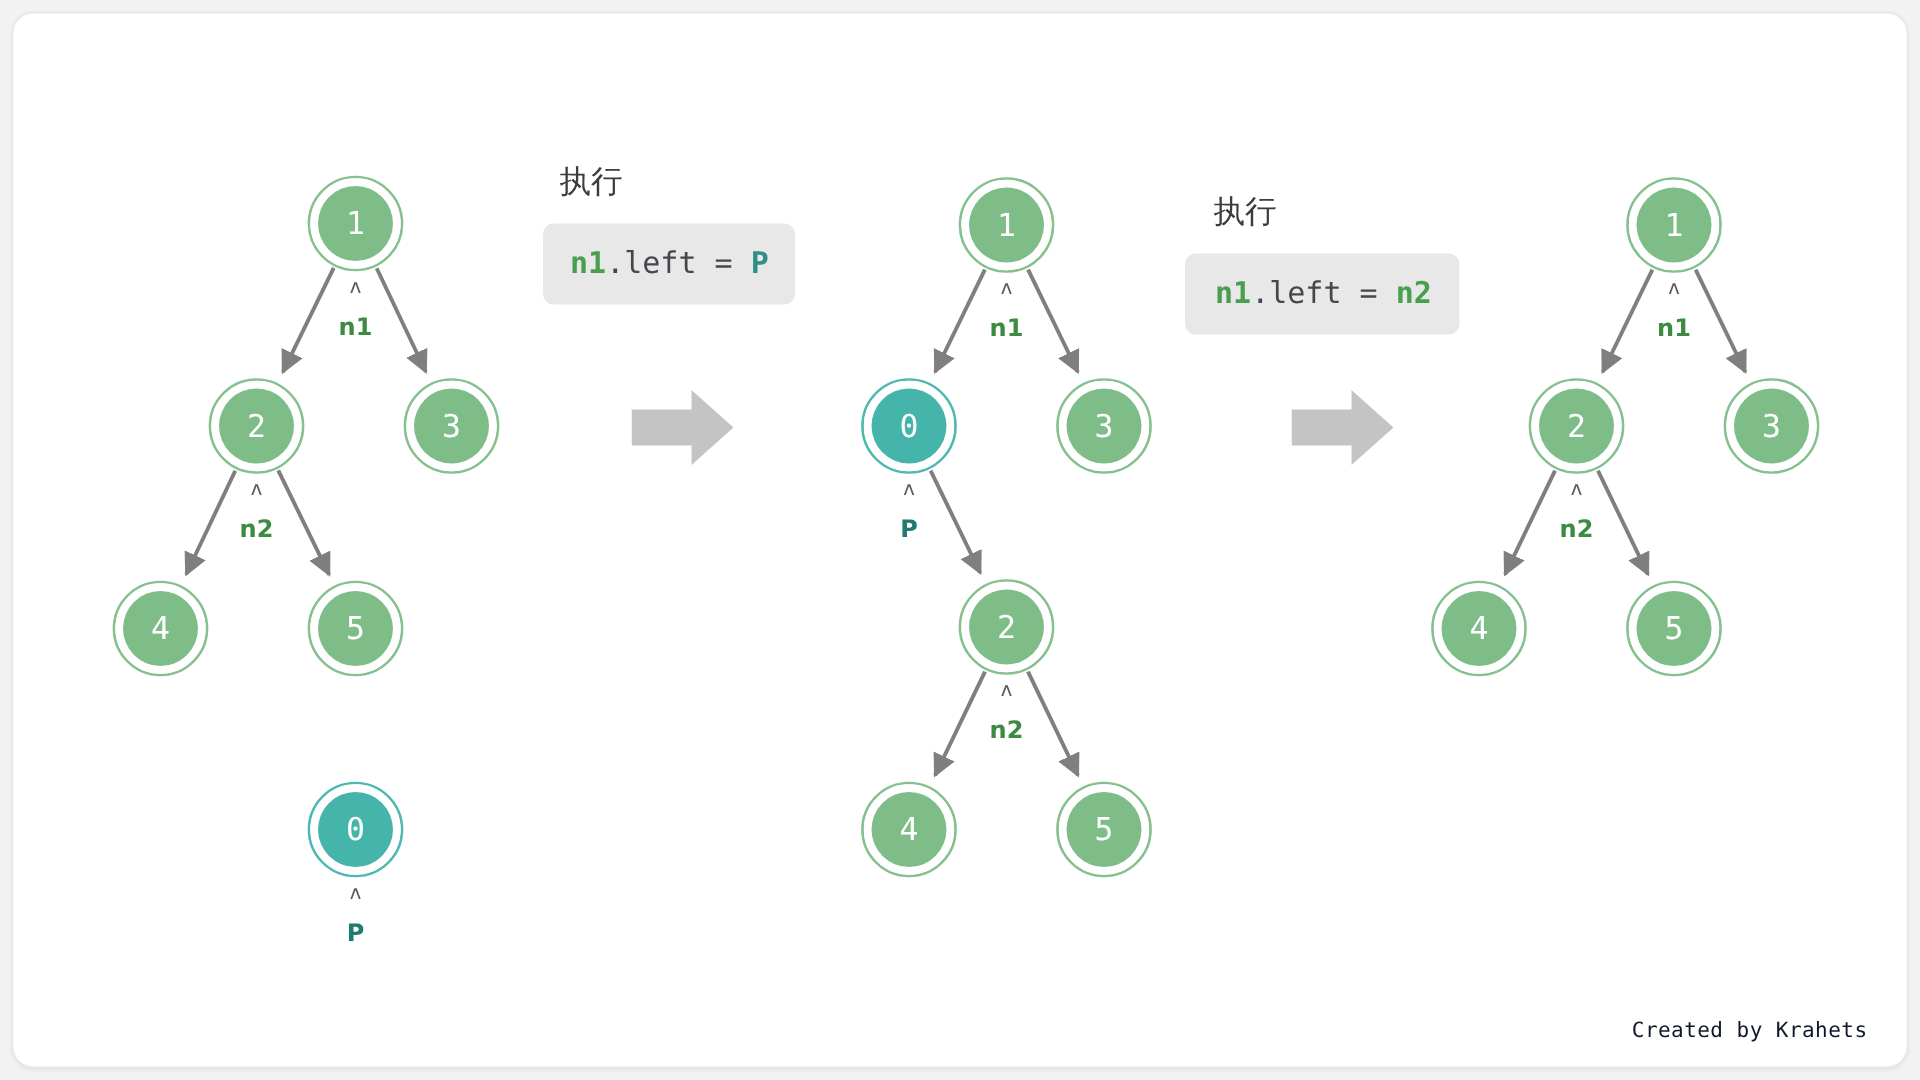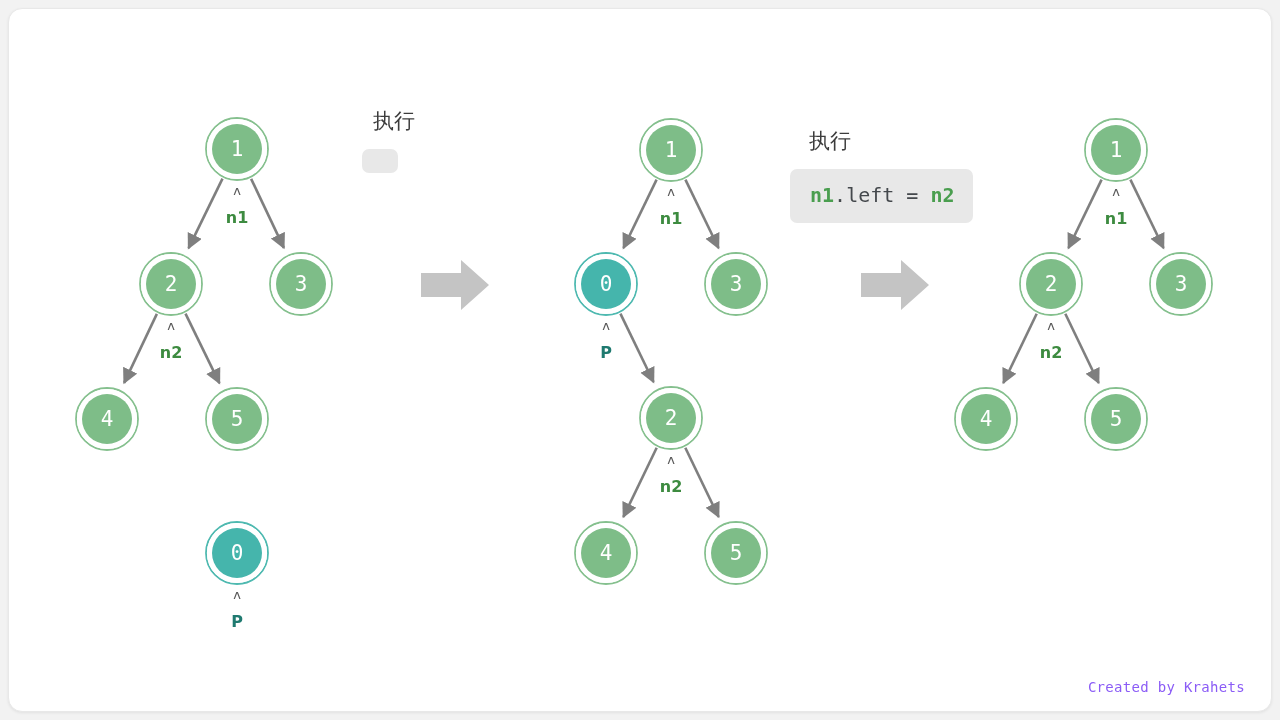--- a/index.html
+++ b/index.html
@@ -80,21 +80,21 @@
     position: absolute;
     width: 68px;
     height: 56px;
   }
   .credit {
     position: absolute;
     right: 28px;
     bottom: 18px;
     font-family: "DejaVu Sans Mono", monospace;
     font-size: 14px;
-    color: #8b5cf6;
+    color: #0f172a;
     letter-spacing: 0.3px;
   }
 </style>
 </head>
 <body>
 
 <div id="card">
   <div id="stage">
 
     <svg class="treelayer" viewBox="0 0 1264 704" id="tree-svg">
@@ -240,21 +240,21 @@
           <text x="1042" y="321" text-anchor="middle" class="ptr-caret">ʌ</text>
           <text x="1042" y="349" text-anchor="middle" class="ptr-label" fill="#3d8b40">n2</text>
         </g>
     </svg>
 
     <div id="exec-heads">
         <div class="exec-head" style="left: 364px; top: 98px;">执行</div>
         <div class="exec-head" style="left: 800px; top: 118px;">执行</div>
       </div>
     <div id="code-boxes">
-        <div class="code-box" style="left: 353px; top: 140px;"></div>
+        <div class="code-box" style="left: 353px; top: 140px;"><div class="code-line"><span class="tok-n">n1</span><span class="tok-plain">.left = </span><span class="tok-p">P</span></div></div>
         <div class="code-box" style="left: 781px; top: 160px; padding-left: 20px;"><div class="code-line"><span class="tok-n">n1</span><span class="tok-plain">.left = </span><span class="tok-n">n2</span></div></div>
       </div>
     <div id="block-arrows">
         <div class="big-arrow" style="left: 412px; top: 248px;"><svg viewBox="0 0 68 56" width="68" height="56">
             <path d="M0,16 L40,16 L40,3 L68,28 L40,53 L40,40 L0,40 Z" fill="#c4c4c4"></path>
           </svg></div>
         <div class="big-arrow" style="left: 852px; top: 248px;"><svg viewBox="0 0 68 56" width="68" height="56">
             <path d="M0,16 L40,16 L40,3 L68,28 L40,53 L40,40 L0,40 Z" fill="#c4c4c4"></path>
           </svg></div>
       </div>

